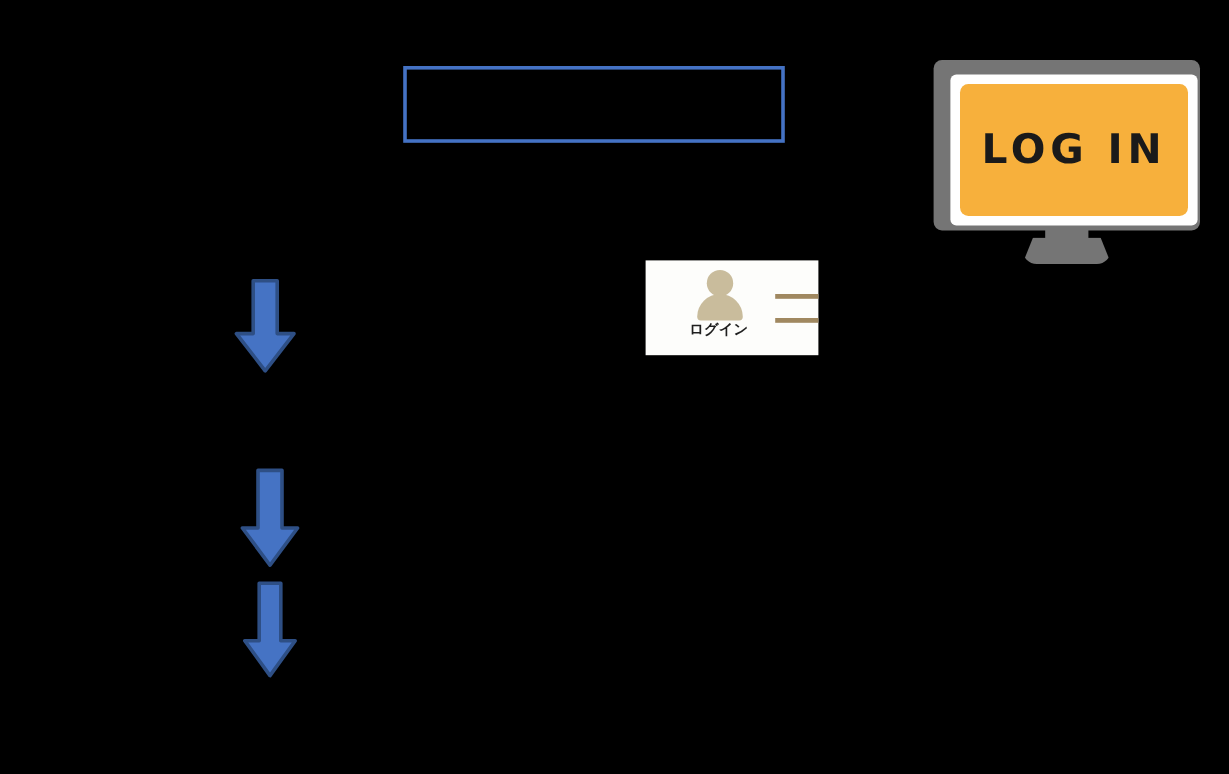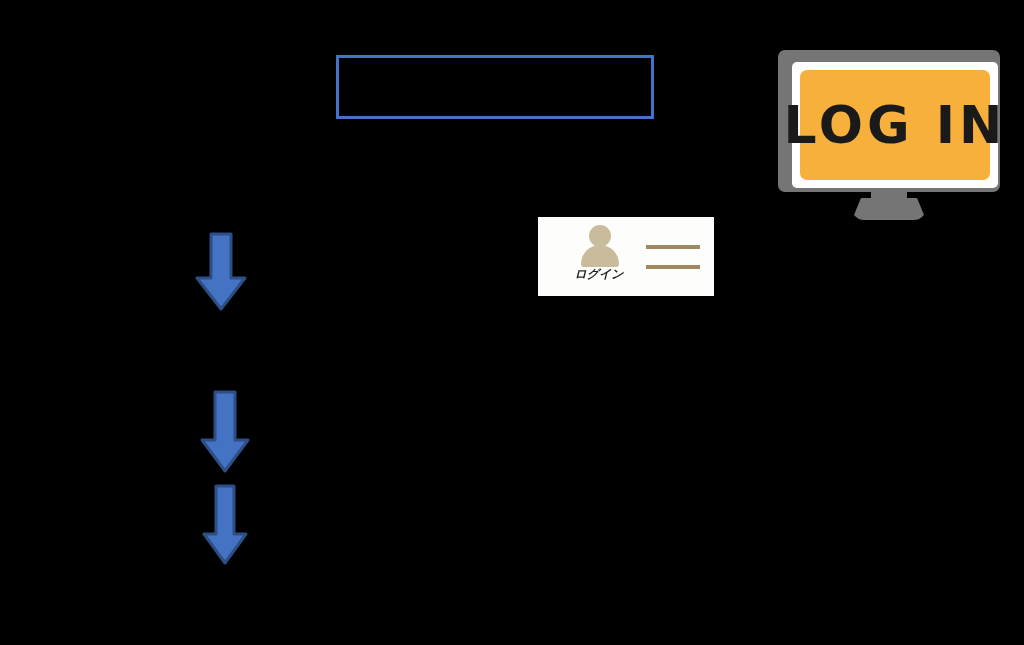--- a/index.html
+++ b/index.html
@@ -83,21 +83,21 @@
     background: #F7B03C;
     border-radius: 7px;
     box-sizing: border-box;
     display: flex;
     align-items: center;
     justify-content: center;
   }
   .monitor-screen-text {
     font-family: "DejaVu Sans", sans-serif;
     font-weight: bold;
-    font-size: 52px;
+    font-size: 34px;
     letter-spacing: 4px;
     color: #1A1A1A;
     white-space: nowrap;
   }
   .monitor-neck {
     position: absolute;
     left: 99px;
     top: 144px;
     width: 36px;
     height: 18px;
@@ -112,26 +112,25 @@
     background: #757575;
     border-radius: 10px 10px 12px 12px;
     clip-path: polygon(12% 0%, 88% 0%, 100% 100%, 0% 100%);
   }
 
   
   .login-widget {
     position: absolute;
     left: 538px;
     top: 217px;
-    width: 176px;
+    width: 144px;
     height: 79px;
     background: #FDFDFB;
     box-sizing: border-box;
     overflow: hidden;
-    font-style: italic;
   }
   .login-widget-user {
     position: absolute;
     left: 22px;
     top: 6px;
     width: 78px;
     height: 68px;
   }
   .person-icon {
     position: absolute;

